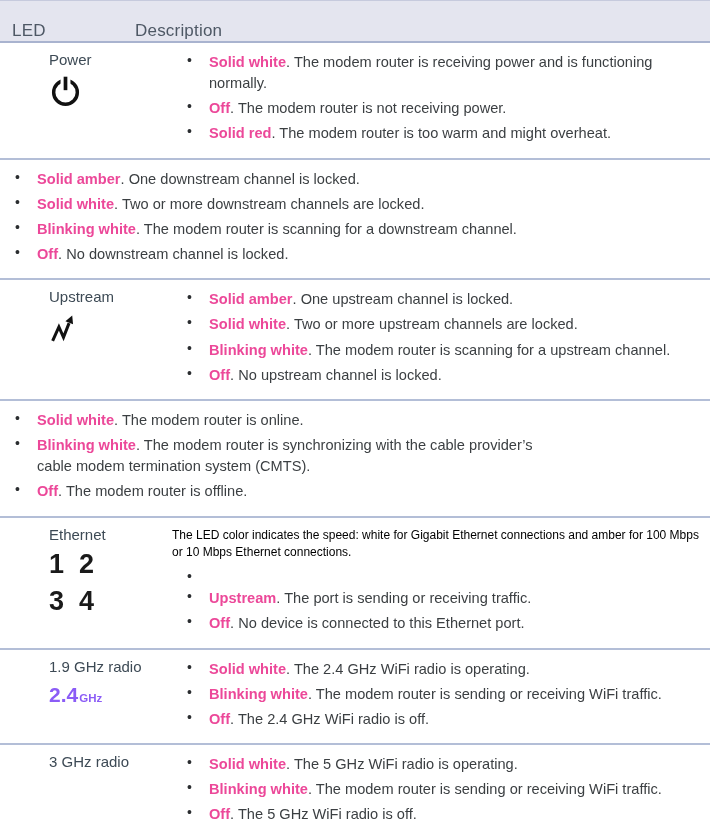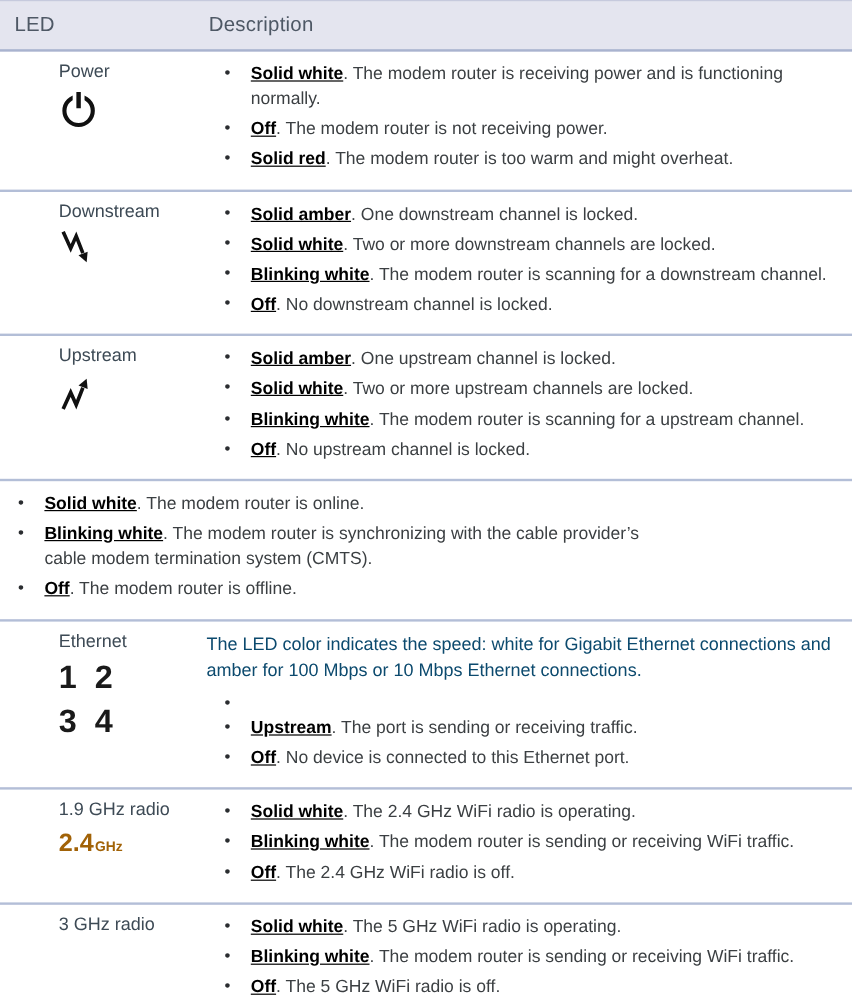--- a/index.html
+++ b/index.html
@@ -2,47 +2,47 @@
 <html><head>
 <meta charset="utf-8">
 <style>
   html, body { margin:0; padding:0; background:#ffffff; }
   body { width:716px; font-family:"Liberation Sans", sans-serif; -webkit-font-smoothing:antialiased; }
   .page { width:716px; }
   .led-table { width:710px; }
 
   
   .thead {
-    display:flex; align-items:center; height:40px;
+    display:flex; align-items:flex-end; height:40px;
     background:#e4e5ef; border-top:1px solid #c6cadd; border-bottom:2px solid #a9b3cf;
-    font-size:17px; color:#4e5865; letter-spacing:0.2px;gap:39px;
+    font-size:17px; color:#4e5865; letter-spacing:0.2px;
   }
   .col-led { width:135px; padding-left:12px; box-sizing:border-box; }
   .col-desc { flex:1; }
 
   
   .row { display:flex; border-bottom:2px solid #b3bed7; padding:6px 0 9px 0; }
   .cell-led { width:135px; padding-left:12px; box-sizing:border-box; flex:none;margin-left:37px; }
   .led-label { font-size:15px; color:#3d4a55; margin-top:2px; }
   .led-icon { margin-top:6px; }
   .led-icon svg { display:block; }
 
   .cell-desc { flex:1; padding-top:1px; }
-  .intro { font-size:15px; line-height:1.45; color:#0c4a6e; max-width:540px; margin:2px 0 7px 0; }
+  .intro { font-size:12px; line-height:1.45; color:#000000; max-width:540px; margin:2px 0 7px 0; }
   .li { display:flex; margin:2px 0 4px 0; padding-left:15px; }
   .bullet { flex:none; width:22px; font-size:14px; color:#2a2d30; }
   .li-text { font-size:14.6px; line-height:1.45; color:#3b3f42; max-width:505px; }
-  .li-text b { color:#000000; font-weight:700;text-decoration:underline; }
+  .li-text b { color:#ec4899; font-weight:700; }
 
   
   .ports { display:grid; grid-template-columns:30px 30px; row-gap:10px; margin-top:8px;
            font-size:27px; font-weight:700; color:#1a1a1a; line-height:1; }
 
   
-  .ghz { margin-top:8px; color:#a16207; }
+  .ghz { margin-top:8px; color:#8b5cf6; }
   .ghz-big { font-size:21px; font-weight:700; }
   .ghz-small { font-size:11.5px; font-weight:700; margin-left:1px; }
 </style>
 </head>
 <body>
 
 <div class="page">
   <div class="led-table">
 
     <div class="thead">
@@ -71,29 +71,20 @@
           <span class="li-text"><b>Off</b><span>. The modem router is not receiving power.</span></span>
         </div>
         <div class="li">
           <span class="bullet">•</span>
           <span class="li-text"><b>Solid red</b><span>. The modem router is too warm and might overheat.</span></span>
         </div>
       </div>
     </div>
 
     <div class="row">
-      <div class="cell-led">
-        <div class="led-label">Downstream</div>
-        <div class="led-icon">
-          <svg width="29" height="32" viewBox="0 0 24 26">
-            <polyline points="3,1.5 8.2,13 12,4.5 16.6,16.2" fill="none" stroke="#111" stroke-width="2.5"></polyline>
-            <polygon points="19.2,22.5 13.6,17.8 19.9,15.3" fill="#111"></polygon>
-          </svg>
-        </div>
-      </div>
       <div class="cell-desc">
         <div class="li">
           <span class="bullet">•</span>
           <span class="li-text"><b>Solid amber</b><span>. One downstream channel is locked.</span></span>
         </div>
         <div class="li">
           <span class="bullet">•</span>
           <span class="li-text"><b>Solid white</b><span>. Two or more downstream channels are locked.</span></span>
         </div>
         <div class="li">

